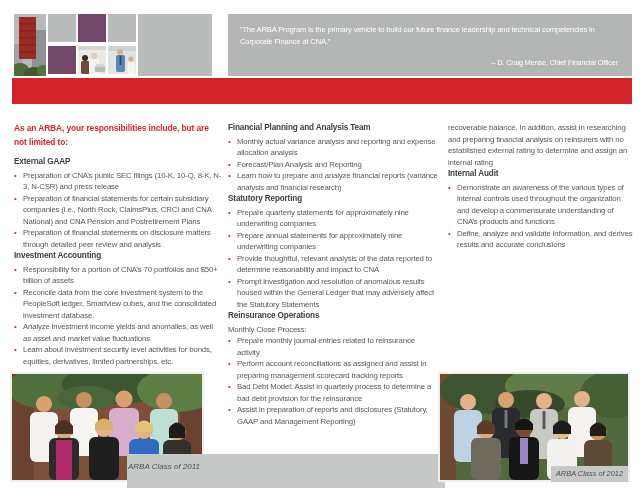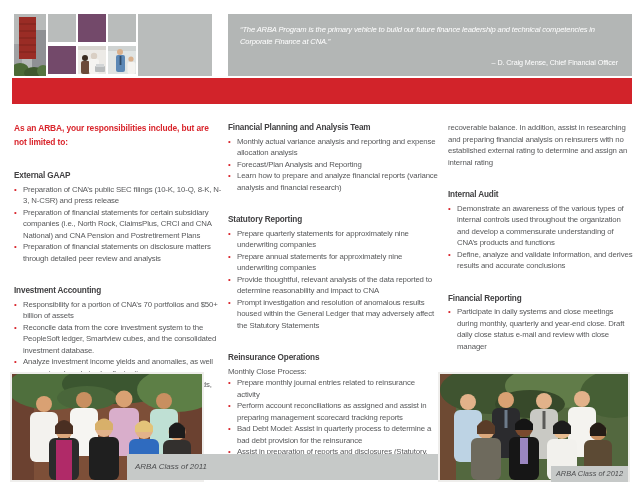--- a/index.html
+++ b/index.html
@@ -8,51 +8,51 @@
 
   
   .tile{position:absolute;}
   .tile.gray{background:var(--tile_gray,#b9bcbb);}
   .tile.purple{background:var(--purple,#73496a);}
   .tile svg{display:block;}
 
   
   .quote-bar{position:absolute;left:228px;top:14px;width:404px;height:62px;
              background:var(--quote_bg,#b3b6b5);box-sizing:border-box;padding:10px 14px 0 12px;}
-  .quote-text{color:#fff;font-style:italic;font-size:7.6px;letter-spacing:-0.15px;line-height:12px;}
+  .quote-text{color:#fff;font-size:7.6px;letter-spacing:-0.15px;line-height:12px;}
   .quote-attr{position:absolute;right:14px;bottom:9px;color:#fff;font-size:7.2px;letter-spacing:-0.1px;}
 
   
   .red-band{position:absolute;left:12px;top:78px;width:620px;height:26px;background:var(--red,#d2232a);}
 
   
   .col{position:absolute;top:122px;font-size:7.8px;letter-spacing:-0.15px;line-height:11.5px;
        color:var(--text_body,#58595b);}
   .col-left{left:14px;width:208px;}
   .col-mid{left:228px;width:210px;}
   .col-right{left:448px;width:186px;}
   .col > :first-child{margin-top:0;}
   .intro-heading{color:var(--red_text,#d9252c);font-weight:bold;font-size:8.4px;line-height:13.5px;
                  letter-spacing:-0.1px;margin:0 0 7px 0;}
   .continuation{margin:0;}
-  .section{margin-top:21px;}
+  .section{margin-top:0;}
   .sec-title{font-weight:bold;color:var(--text_head,#414042);font-size:8.2px;margin-bottom:2px;}
   .sec-subtitle{margin:0;}
   ul{margin:0;padding:0;list-style:none;}
   li{position:relative;padding-left:9px;}
   li::before{content:"\2022";position:absolute;left:0;top:0;color:var(--red_text,#d9252c);}
 
   
   .class-photo{position:absolute;top:374px;height:106px;outline:2px solid #efeeec;}
   .class-photo svg{display:block;}
   .photo-2011{left:12px;width:190px;z-index:1;}
   .photo-2012{left:440px;width:188px;z-index:3;}
   .caption-band{position:absolute;background:var(--band_gray,#c6c9c8);font-style:italic;
                 color:var(--caption_text,#4d4e50);}
-  .band-2011{left:127px;top:454px;width:318px;height:26px;line-height:26px;padding-left:8px;
+  .band-2011{left:127px;top:454px;width:318px;height:34px;line-height:26px;padding-left:1px;
              box-sizing:border-box;font-size:8px;z-index:2;}
   .band-2012{left:551px;top:466px;width:77px;height:16px;line-height:16px;text-align:center;
              font-size:7.4px;z-index:4;}
 </style>
 </head>
 <body>
 
 <div class="page">
 
   <div>
@@ -162,26 +162,20 @@
     </div>
   <div class="col col-right">
     <p class="continuation">recoverable balance. In addition, assist in researching and preparing financial analysis on reinsurers with no established external rating to determine and assign an internal rating</p>
   <div class="section">
         <div class="sec-title">Internal Audit</div>
         <ul>
           <li>Demonstrate an awareness of the various types of internal controls used throughout the organization and develop a commensurate understanding of CNA’s products and functions</li>
           <li>Define, analyze and validate information, and derives results and accurate conclusions</li>
         </ul>
       </div>
-      <div class="section">
-        <div class="sec-title">Financial Reporting</div>
-        <ul>
-          <li>Participate in daily systems and close meetings during monthly, quarterly and year-end close. Draft daily close status e-mail and review with close manager</li>
-        </ul>
-      </div>
     </div>
 
   <div class="class-photo photo-2011">
     <svg width="190" height="106" viewBox="0 0 190 106">
       <rect width="190" height="106" fill="#7d4f38"></rect>
       <rect x="0" y="0" width="22" height="106" fill="#6b4130"></rect>
       <rect x="168" y="0" width="22" height="106" fill="#6b4130"></rect>
       <ellipse cx="40" cy="14" rx="45" ry="22" fill="#4f6f3d"></ellipse>
       <ellipse cx="105" cy="10" rx="55" ry="20" fill="#3b5630"></ellipse>
       <ellipse cx="165" cy="16" rx="40" ry="22" fill="#5d7f46"></ellipse>

